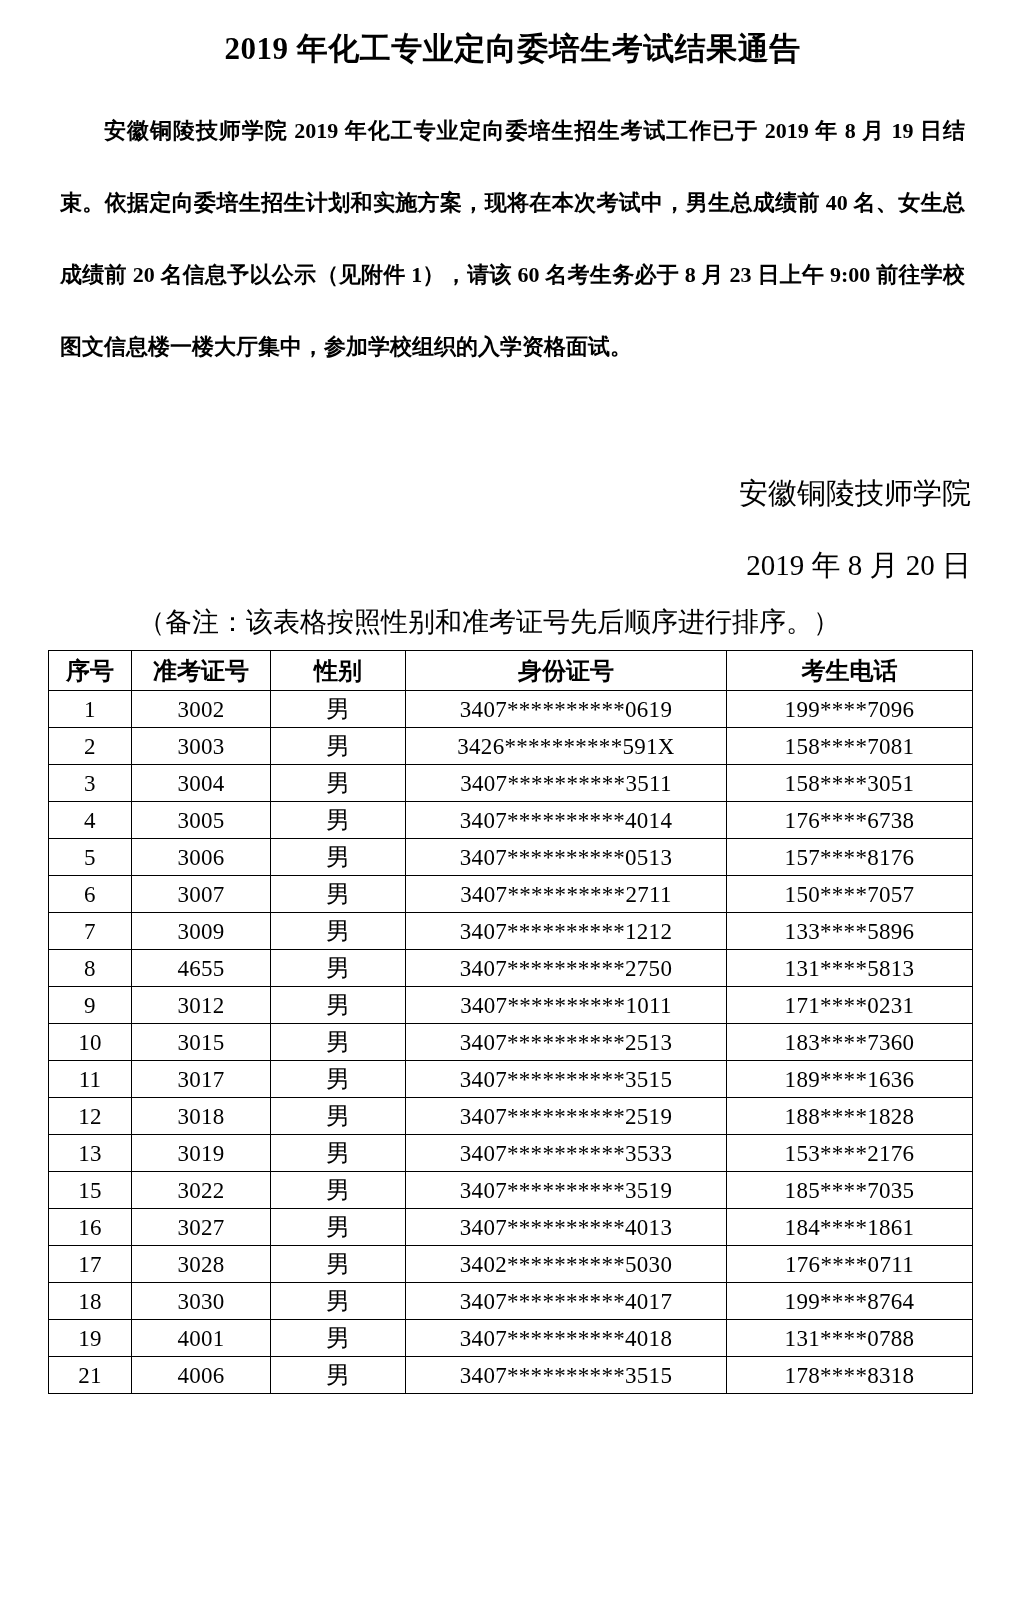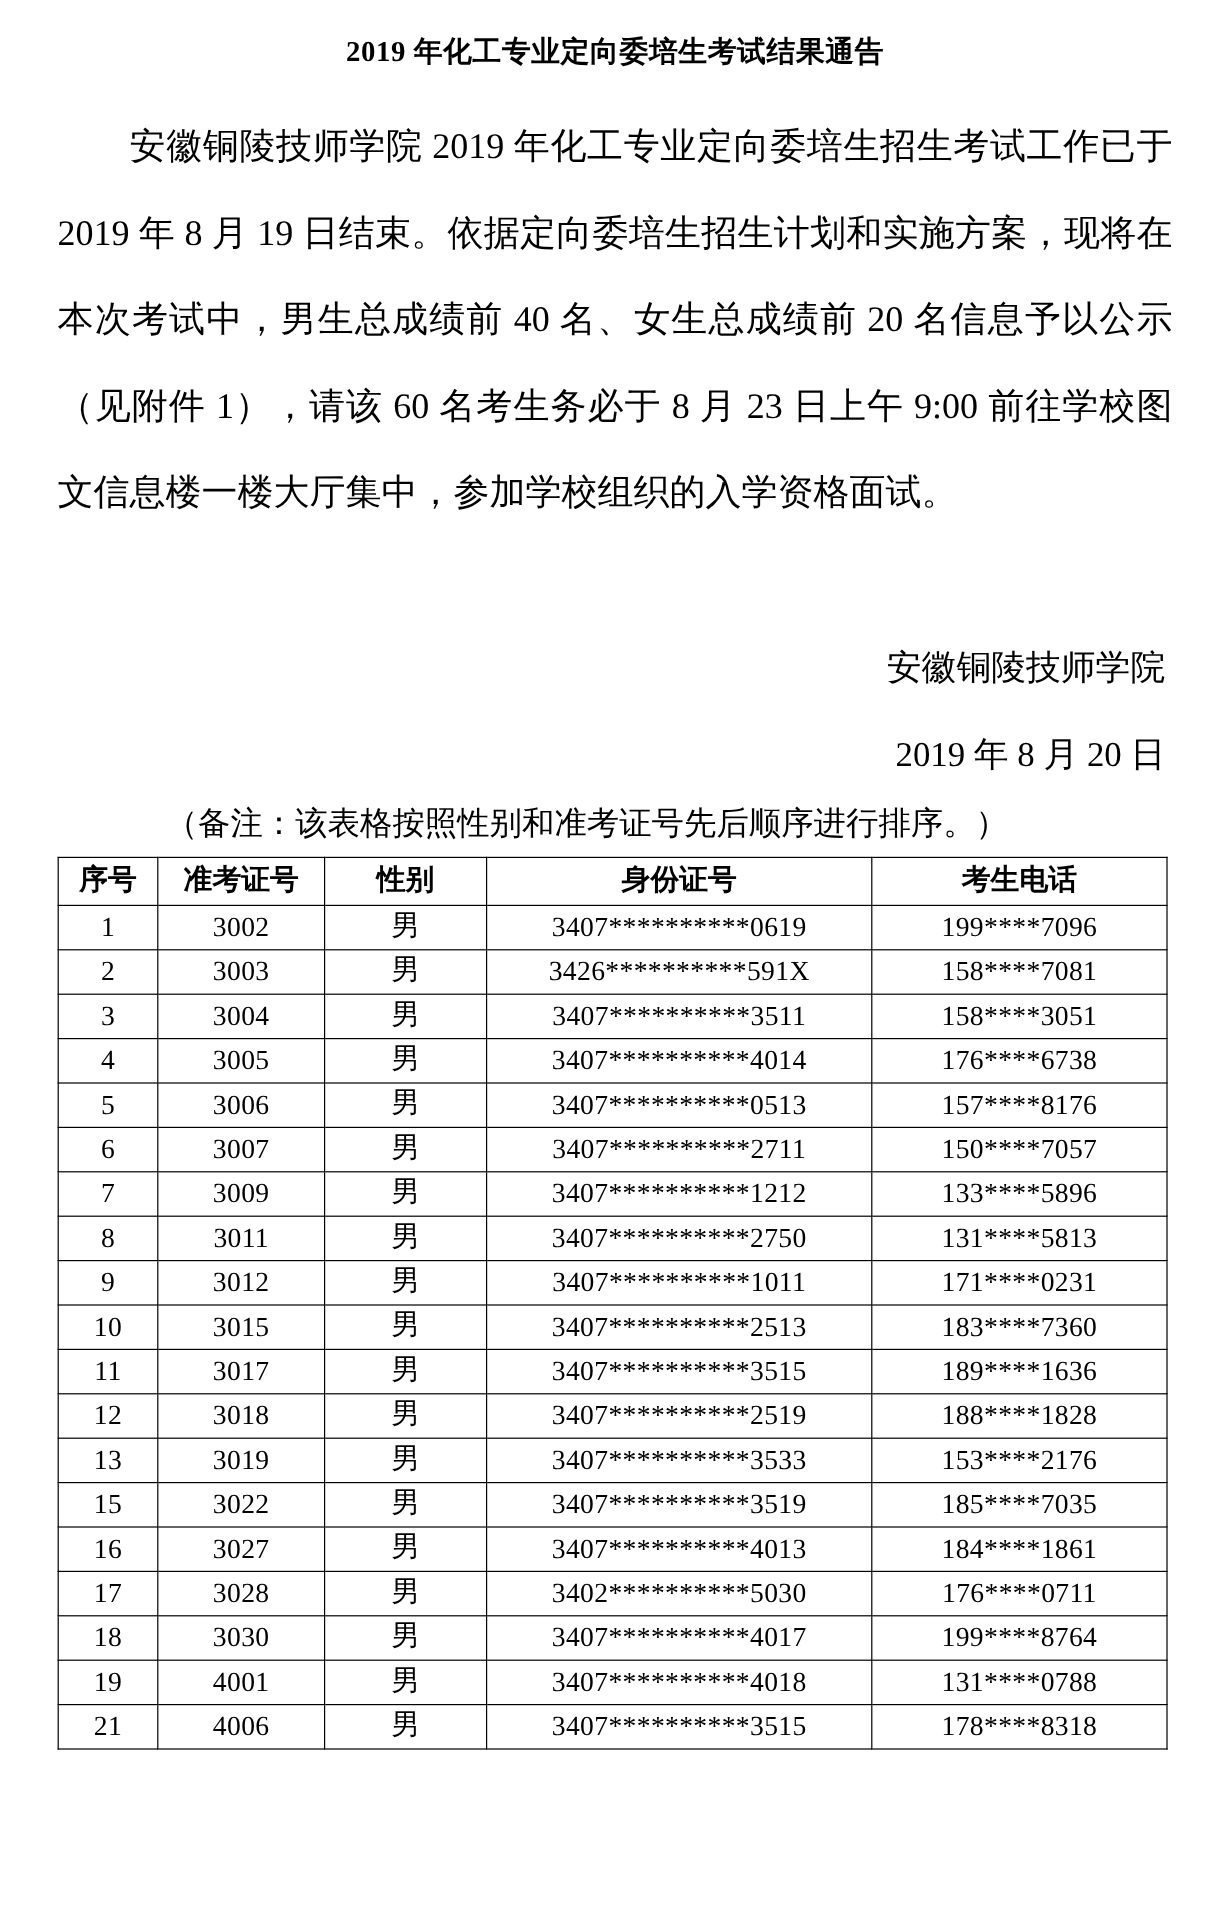--- a/index.html
+++ b/index.html
@@ -22,41 +22,42 @@
   .page {
     position: relative;
     width: 1025px;
     height: 1600px;
     padding: 0;
   }
 
   
   .doc-title {
     text-align: center;
-    font-size: 24px;
+    font-size: 31px;
     font-weight: bold;
     letter-spacing: 0.5px;
     line-height: 1.2;
     margin: 0;
     padding-top: 30px;
     font-family: "Liberation Serif", "DejaVu Serif", serif;
   }
 
   
   .doc-body {
-    margin: 0;
+    margin: 12px;
     padding: 0 48px 0 48px;
     margin-top: 28px;
-    font-size: 30px;
+    font-size: 22px;
     line-height: 72px;
     text-align: justify;
     text-justify: inter-ideograph;
     text-indent: 2em;
     letter-spacing: 0px;
     word-break: break-all;
+    font-weight: bold;
   }
 
   
   .sign-block {
     margin-top: 74px;
     padding-right: 54px;
     text-align: right;
     font-size: 29px;
     line-height: 72px;
   }
@@ -203,21 +204,21 @@
           </tr>
           <tr>
             <td class="cell-index">7</td>
             <td class="cell-ticket">3009</td>
             <td class="cell-gender">男</td>
             <td class="cell-idno">3407**********1212</td>
             <td class="cell-phone">133****5896</td>
           </tr>
           <tr>
             <td class="cell-index">8</td>
-            <td class="cell-ticket">3011</td>
+            <td class="cell-ticket">4655</td>
             <td class="cell-gender">男</td>
             <td class="cell-idno">3407**********2750</td>
             <td class="cell-phone">131****5813</td>
           </tr>
           <tr>
             <td class="cell-index">9</td>
             <td class="cell-ticket">3012</td>
             <td class="cell-gender">男</td>
             <td class="cell-idno">3407**********1011</td>
             <td class="cell-phone">171****0231</td>

